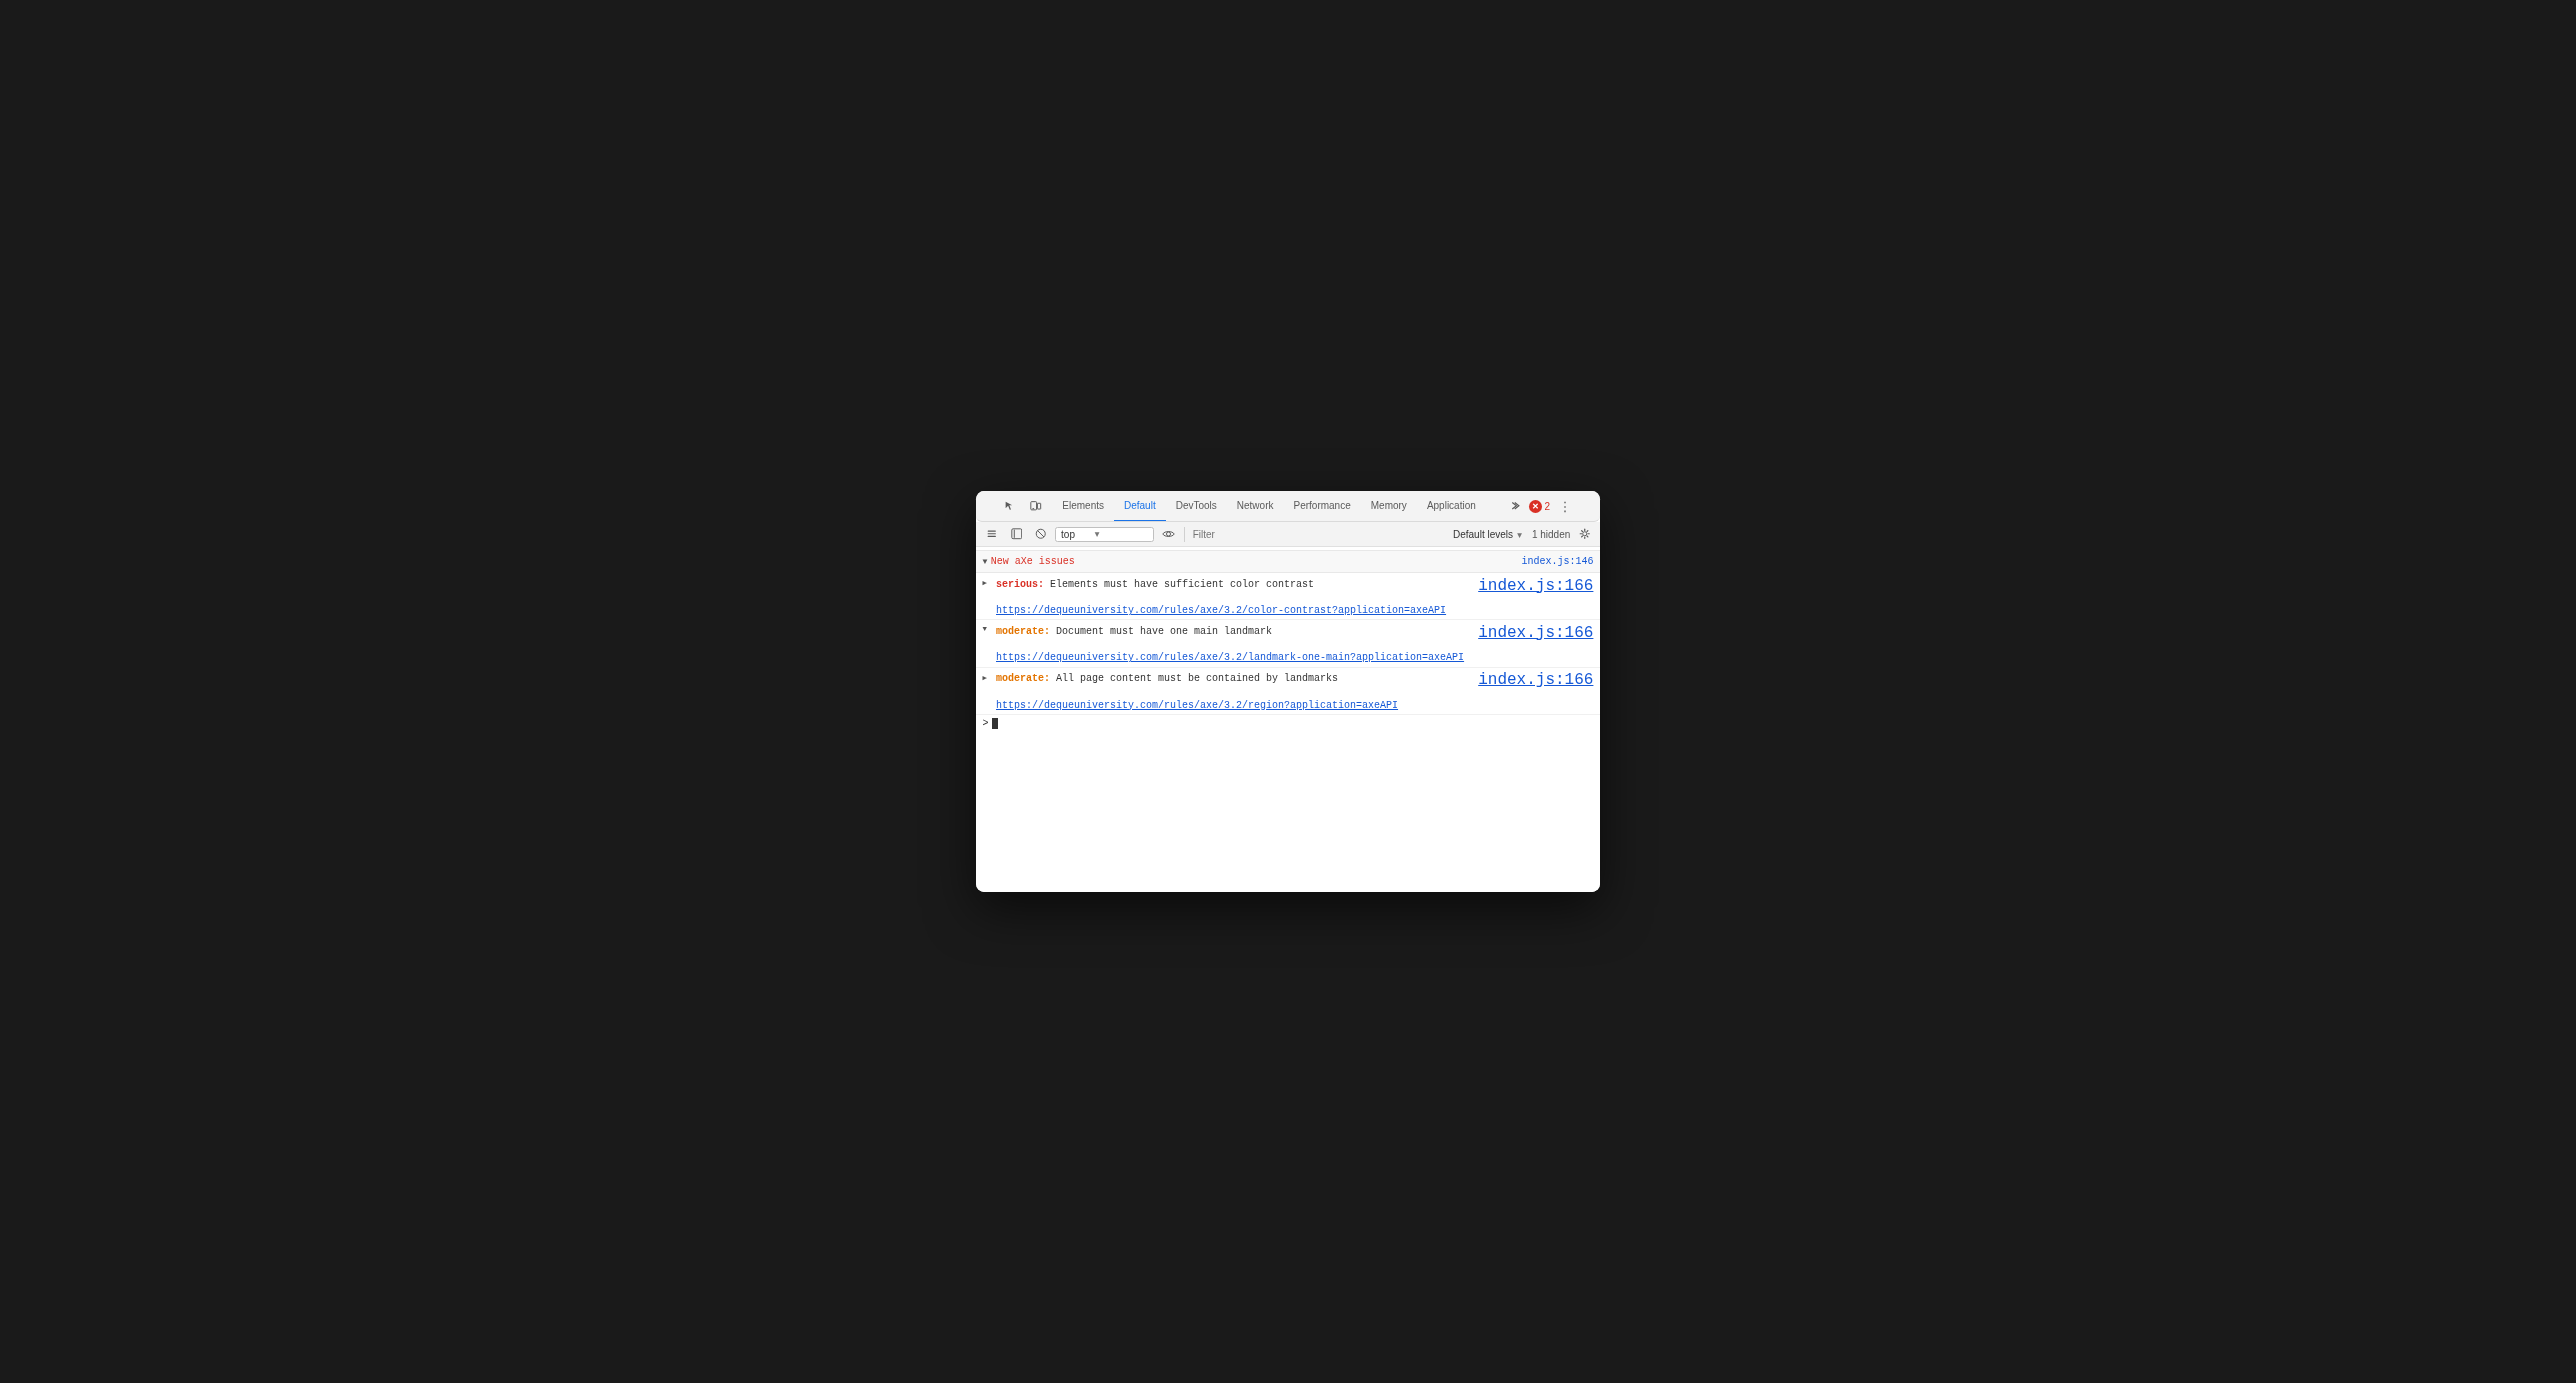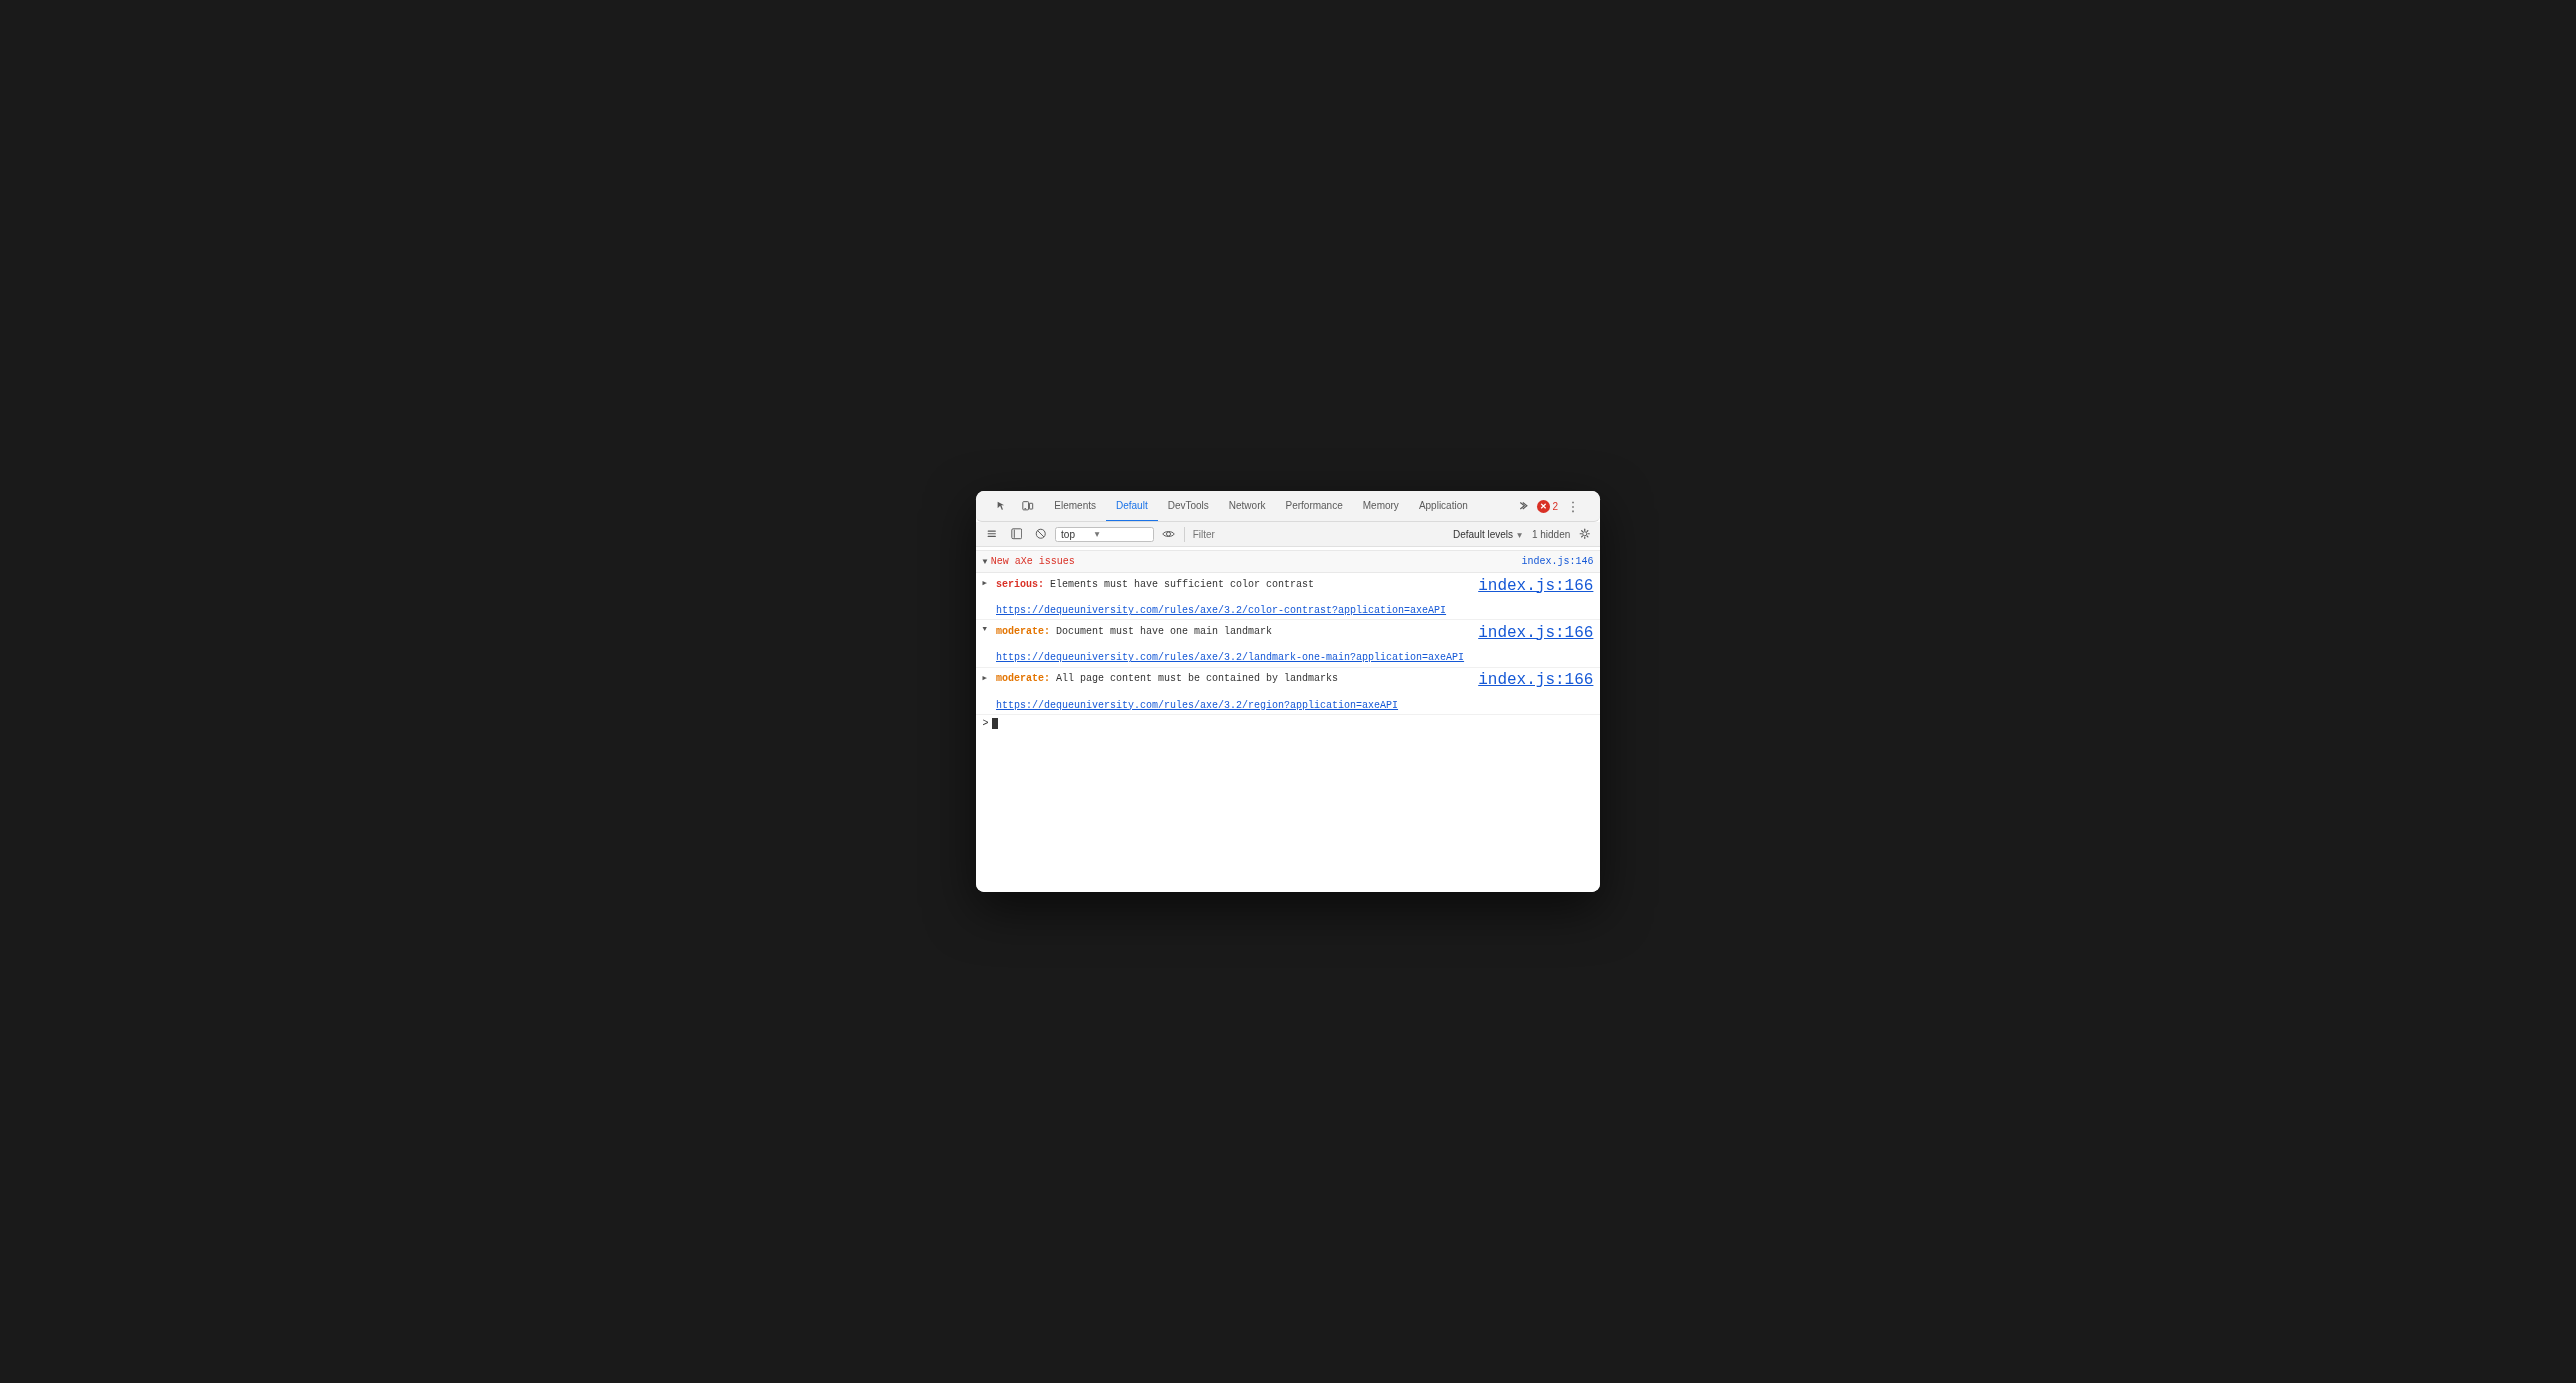--- a/index.html
+++ b/index.html
@@ -57,21 +57,21 @@
       white-space: nowrap;
     }
 
     
     .tab-bar {
       background: #f3f3f3;
       border-bottom: 0.8px solid #dadada;
       display: flex;
       align-items: stretch;
       height: 31px;
-      padding: 0 9px;
+      padding: 0 17px;
       border-radius: 6px;
     }
 
     .tab-bar-left-icons {
       display: flex;
       align-items: center;
       padding: 0 5px;
       gap: 3.3px;
     }
 

